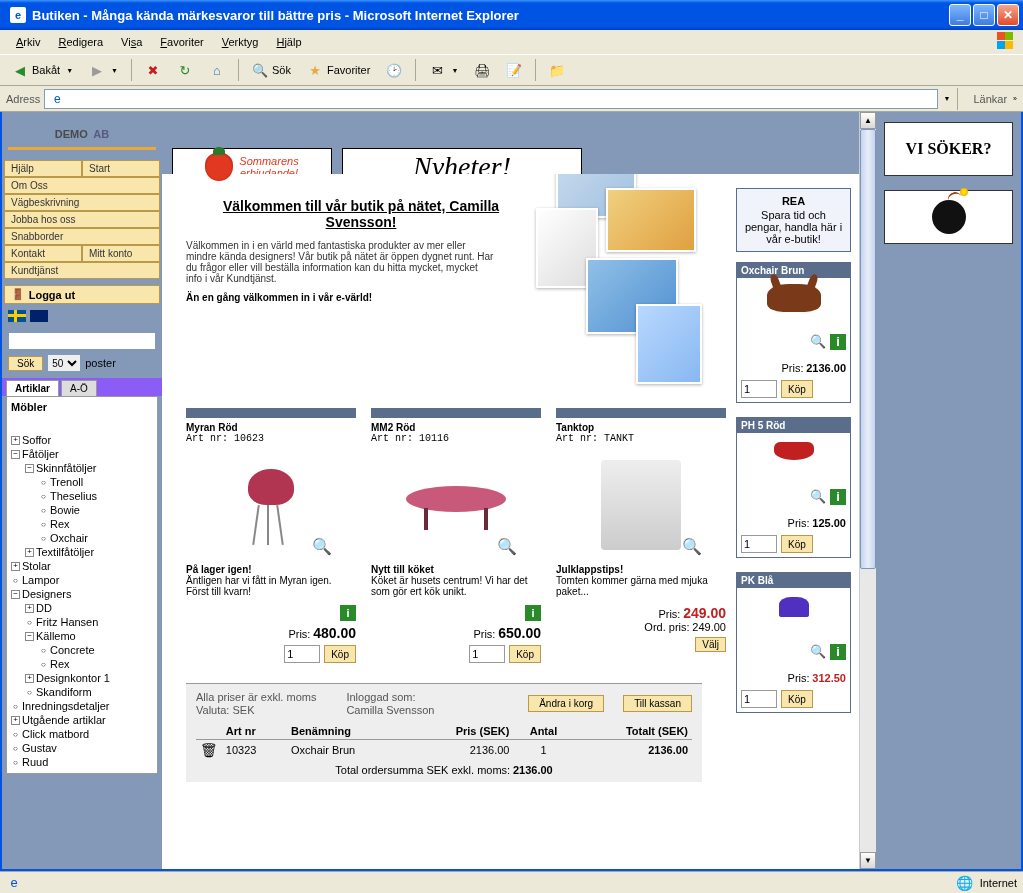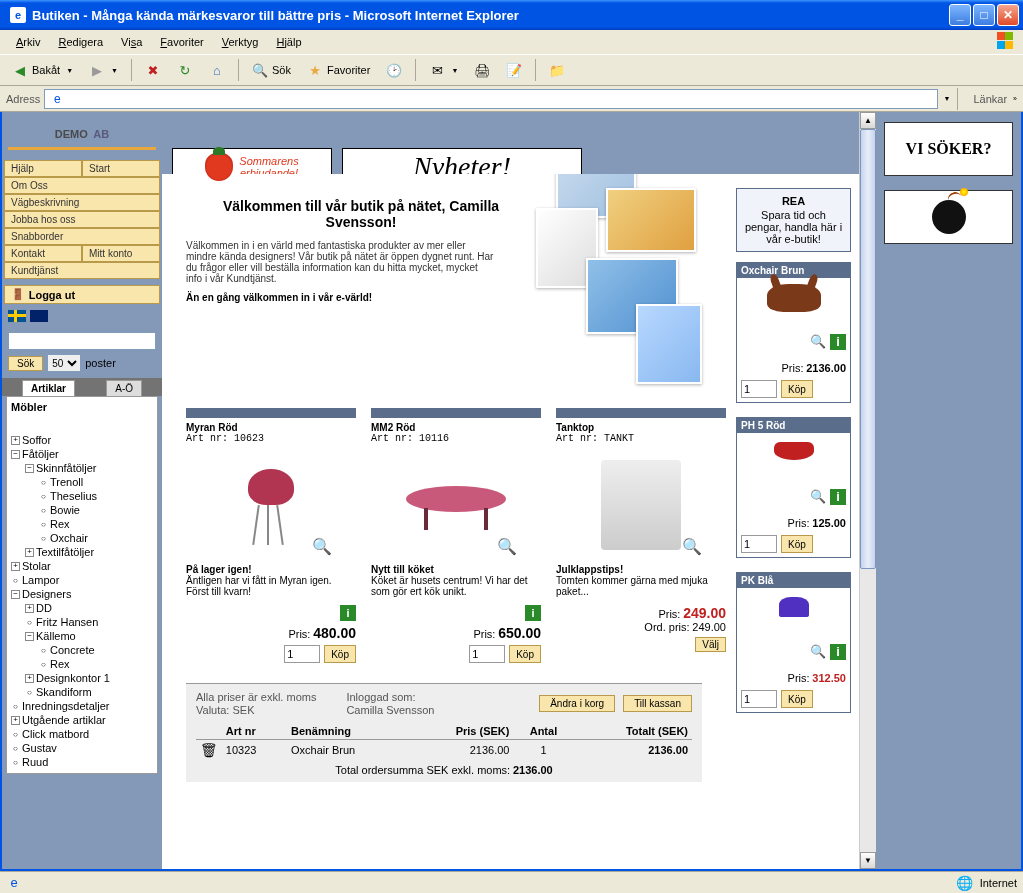--- a/index.html
+++ b/index.html
@@ -54,21 +54,21 @@
 .flag-se { background:linear-gradient(to right,#005293 35%,#fecb00 35% 50%,#005293 50%); position:relative;}
 .flag-se::after{content:"";position:absolute;left:0;right:0;top:4px;height:3px;background:#fecb00;}
 .flag-uk { background:#012169; position:relative; overflow:hidden;}
 
 .search-box { background:#8498b8; padding:6px;}
 .search-input { width:100%; height:18px; border:1px solid #7f9db9; margin-bottom:4px; padding:0 2px;}
 .search-row {display:flex; align-items:center; gap:4px;}
 .sok-btn { background:#f9e6ad; border:1px solid #b89a4a; padding:1px 8px; font-size:10px;}
 .poster-select { border:1px solid #7f9db9; height:18px; font-size:10px;}
 
-.tabs-row { display:flex; background:#737373; padding:2px 20px 0; gap:2px;justify-content:space-between;}
+.tabs-row { display:flex; background:#8b5cf6; padding:2px 4px 0; gap:2px;}
 .tab { background:#fff; border:1px solid #999; border-bottom:none; padding:2px 8px; font-size:10px; font-weight:bold;}
 .tab.inactive{ background:#ddd; font-weight:normal;}
 
 .tree-panel { background:#fff; border:1px solid #999; margin:0 4px 4px; padding:4px; font-size:10px; max-height:420px; overflow:auto;}
 .tree-title{font-weight:bold; margin-bottom:20px;}
 .tree li{padding:1px 0; display:flex; align-items:center; gap:2px;}
 .tree li .exp{width:9px;height:9px;border:1px solid #888;display:inline-flex;align-items:center;justify-content:center;font-size:8px;line-height:1;cursor:default; flex-shrink:0;}
 .tree li .bullet{width:9px;height:9px;display:inline-flex;align-items:center;justify-content:center;font-size:8px;flex-shrink:0;}
 .tree .lvl1{padding-left:0;}
 .tree .lvl2{padding-left:14px;}
@@ -78,21 +78,21 @@
 .mid-wrap { flex:1; display:flex; flex-direction:column; min-width:0;}
 .banner-row { height:62px; background:#8498b8; display:flex; align-items:center; gap:10px; padding:6px 10px;}
 .banner { border:1px solid #000; background:#fff; height:38px; display:flex; align-items:center; justify-content:center; font-family: 'Times New Roman',serif; margin-top: 47px;}
 .banner1 { width:160px; font-size:14px; font-style:italic; color:#e0391f; text-align:center;}
 .banner2 { width:240px; font-size:28px; font-style:italic; color:#000;}
 .strawberry{width:28px;height:28px;background:radial-gradient(circle,#e0391f 60%,#a01010);border-radius:50% 50% 60% 60%; margin-right:6px; position:relative; flex-shrink:0;}
 .strawberry::before{content:"";position:absolute;top:-6px;left:8px;width:12px;height:8px;background:#2a7a2a;border-radius:50% 50% 0 0;}
 
 .main-body { flex:1; background:#fff; margin:0; padding:14px 0 0 24px; display:flex; gap:10px; overflow:hidden;}
 .center-content {flex:1; min-width:0;}
-.welcome-title{font-weight:bold; font-size:14px; text-align:center; margin:10px 80px 10px 0;}
+.welcome-title{font-weight:bold; font-size:14px; text-align:center; margin:10px 80px 10px 0;text-decoration:underline;}
 .welcome-text{font-size:10px; color:#333; max-width:310px; margin-bottom:8px;}
 .welcome-bold{font-weight:bold; font-size:10px; margin-bottom:32px;}
 
 .hero-images{position:relative; width:180px; height:270px; float:right; margin:-60px 10px 10px 0;}
 .hero-img{position:absolute; background:linear-gradient(135deg,#d0e0f0,#a0c0e0); border:2px solid #fff; box-shadow:0 1px 3px rgba(0,0,0,0.3);}
 
 .prod-row{display:flex; gap:15px; clear:both; margin-top:10px;}
 .prod-card{ width:170px;}
 .prod-bar{background:#5a6d8a; height:10px; margin-bottom:4px;}
 .prod-name{font-weight:bold; font-size:10px;}
@@ -123,21 +123,21 @@
 .mini-price{text-align:right;font-size:10px; padding:2px 4px;}
 .mini-price b{font-size:11px;}
 .mini-price .red{color:#c02020;font-weight:bold;}
 .mini-buy{display:flex;justify-content:flex-start;gap:4px;padding:4px;}
 
 
 .cart-footer{background:#eee;border-top:1px solid #999;margin:20px 24px 10px 0;padding:6px 10px;clear:both;}
 .cf-top{display:flex;align-items:center;gap:30px;font-size:10px;}
 .cf-info{color:#555;}
 .cf-info div{margin:1px 0;}
-.cf-buttons{margin-left:auto;display:flex;gap:8px;align-items:center;}
+.cf-buttons{margin-left:auto;display:flex;gap:19px;align-items:center;}
 .cf-btn{background:#f9e6ad;border:1px solid #b89a4a;padding:2px 10px;font-size:10px;}
 .cart-table{width:100%;margin-top:6px;font-size:10px;border-collapse:collapse;}
 .cart-table th{text-align:left;font-weight:bold;border-bottom:1px solid #999;padding:2px 4px;}
 .cart-table th.r,.cart-table td.r{text-align:right;}
 .cart-table th.c,.cart-table td.c{text-align:center;}
 .cart-table td{padding:2px 4px;}
 .cart-total-row{text-align:center;font-size:10px;margin-top:4px;}
 .cart-total-row b{font-size:11px;}
 .trash{width:14px;font-size:14px;}
 

